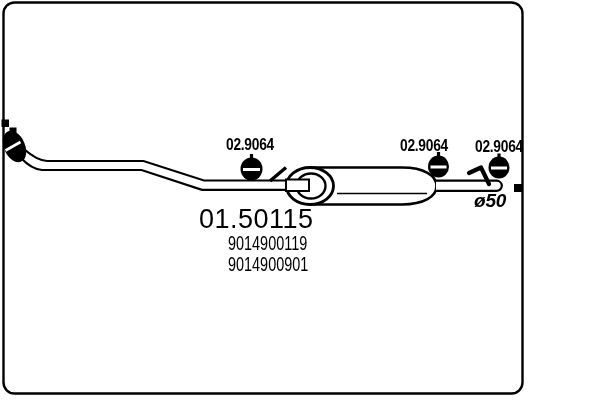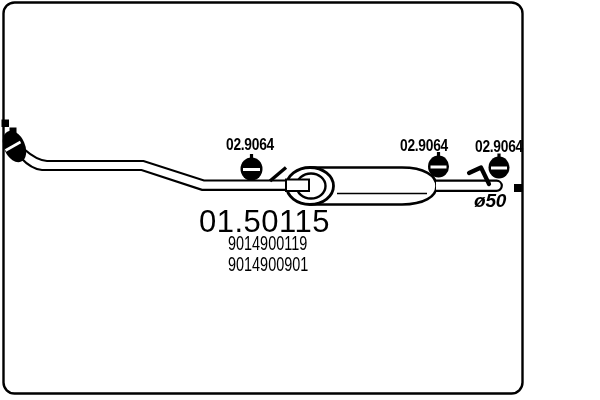--- a/index.html
+++ b/index.html
@@ -10,21 +10,21 @@
     font-family:"Liberation Sans",sans-serif;
     overflow:hidden;
   }
   .canvas svg{position:absolute;left:0;top:0;}
   .txt{position:absolute;color:#000;line-height:1;white-space:nowrap;}
   .clamp-code{
     font-size:16px;font-weight:bold;letter-spacing:-0.3px;
     transform:scaleX(0.86);transform-origin:left top;
   }
   .product-code{
-    font-size:31px;font-weight:normal;letter-spacing:0.5px;
+    font-size:27px;font-weight:normal;letter-spacing:0.5px;
   }
   .oe-number{
     font-size:19.5px;font-weight:normal;
     transform:scaleX(0.74);transform-origin:left top;
   }
   .diameter{
     font-size:19px;font-weight:bold;font-style:italic;letter-spacing:-0.2px;
   }
 </style>
 </head>

